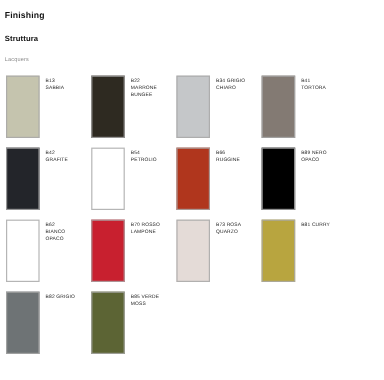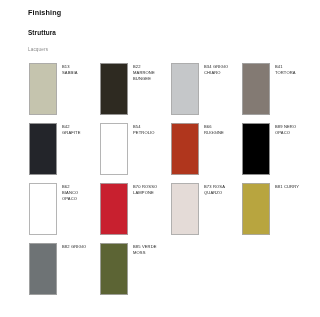--- a/index.html
+++ b/index.html
@@ -13,21 +13,21 @@
     overflow: hidden;
     font-family: "Liberation Sans", sans-serif;
     color: #1c1c1c;
     -webkit-font-smoothing: antialiased;
   }
 
   .page {
     width: 300px;
     height: 317px;
     box-sizing: border-box;
-    padding: 9px 10px 0 28px;
+    padding: 9px 10px 0 4px;
     position: relative;
   }
 
   .title {
     font-size: 7.2px;
     font-weight: bold;
     letter-spacing: 0.15px;
     color: #111111;
     margin: 0 0 14px 0;
     line-height: 1;

